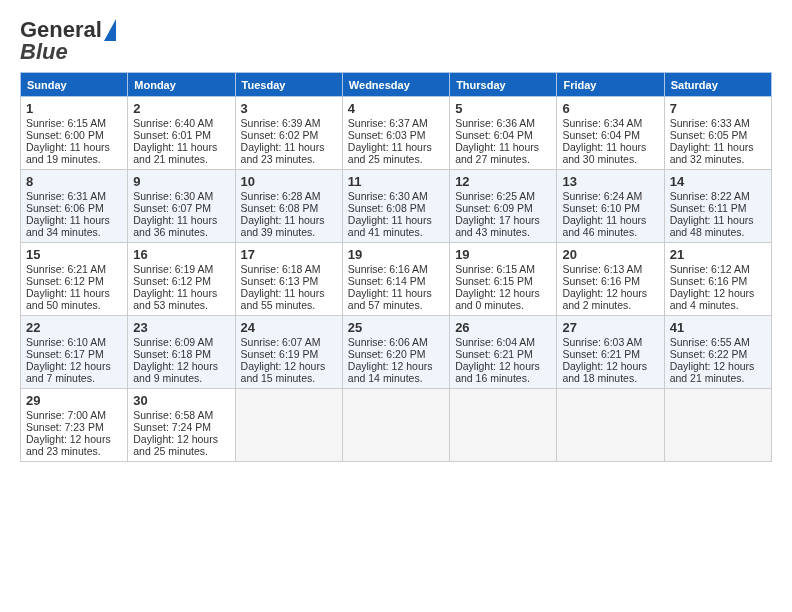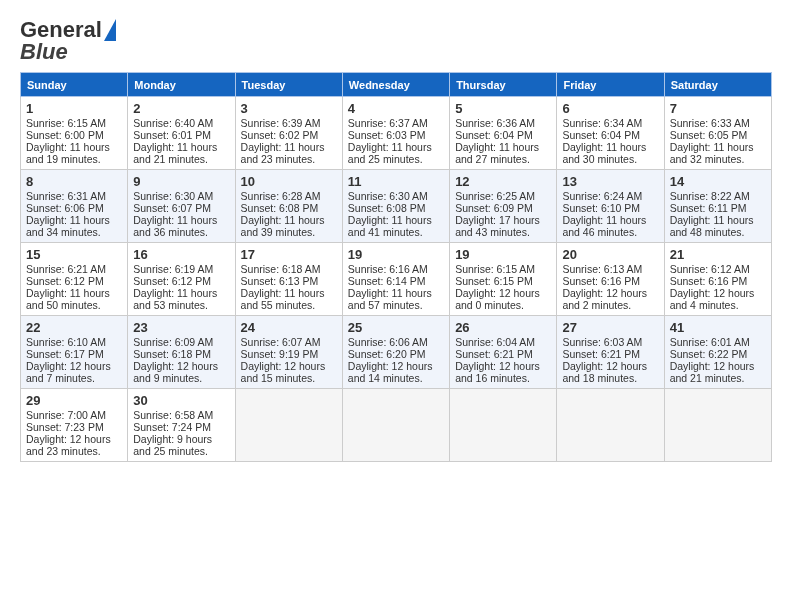--- a/index.html
+++ b/index.html
@@ -154,29 +154,29 @@
           <td><span class="day-num">16</span><span>Sunrise: 6:19 AM</span><br><span>Sunset: 6:12 PM</span><br><span>Daylight: 11 hours and 53 minutes.</span></td>
           <td><span class="day-num">17</span><span>Sunrise: 6:18 AM</span><br><span>Sunset: 6:13 PM</span><br><span>Daylight: 11 hours and 55 minutes.</span></td>
           <td><span class="day-num">19</span><span>Sunrise: 6:16 AM</span><br><span>Sunset: 6:14 PM</span><br><span>Daylight: 11 hours and 57 minutes.</span></td>
           <td><span class="day-num">19</span><span>Sunrise: 6:15 AM</span><br><span>Sunset: 6:15 PM</span><br><span>Daylight: 12 hours and 0 minutes.</span></td>
           <td><span class="day-num">20</span><span>Sunrise: 6:13 AM</span><br><span>Sunset: 6:16 PM</span><br><span>Daylight: 12 hours and 2 minutes.</span></td>
           <td><span class="day-num">21</span><span>Sunrise: 6:12 AM</span><br><span>Sunset: 6:16 PM</span><br><span>Daylight: 12 hours and 4 minutes.</span></td>
         </tr>
         <tr>
           <td><span class="day-num">22</span><span>Sunrise: 6:10 AM</span><br><span>Sunset: 6:17 PM</span><br><span>Daylight: 12 hours and 7 minutes.</span></td>
           <td><span class="day-num">23</span><span>Sunrise: 6:09 AM</span><br><span>Sunset: 6:18 PM</span><br><span>Daylight: 12 hours and 9 minutes.</span></td>
-          <td><span class="day-num">24</span><span>Sunrise: 6:07 AM</span><br><span>Sunset: 9:19 PM</span><br><span>Daylight: 12 hours and 15 minutes.</span></td>
+          <td><span class="day-num">24</span><span>Sunrise: 6:07 AM</span><br><span>Sunset: 6:19 PM</span><br><span>Daylight: 12 hours and 15 minutes.</span></td>
           <td><span class="day-num">25</span><span>Sunrise: 6:06 AM</span><br><span>Sunset: 6:20 PM</span><br><span>Daylight: 12 hours and 14 minutes.</span></td>
           <td><span class="day-num">26</span><span>Sunrise: 6:04 AM</span><br><span>Sunset: 6:21 PM</span><br><span>Daylight: 12 hours and 16 minutes.</span></td>
           <td><span class="day-num">27</span><span>Sunrise: 6:03 AM</span><br><span>Sunset: 6:21 PM</span><br><span>Daylight: 12 hours and 18 minutes.</span></td>
-          <td><span class="day-num">41</span><span>Sunrise: 6:01 AM</span><br><span>Sunset: 6:22 PM</span><br><span>Daylight: 12 hours and 21 minutes.</span></td>
+          <td><span class="day-num">41</span><span>Sunrise: 6:55 AM</span><br><span>Sunset: 6:22 PM</span><br><span>Daylight: 12 hours and 21 minutes.</span></td>
         </tr>
         <tr class="last-row">
           <td><span class="day-num">29</span><span>Sunrise: 7:00 AM</span><br><span>Sunset: 7:23 PM</span><br><span>Daylight: 12 hours and 23 minutes.</span></td>
-          <td><span class="day-num">30</span><span>Sunrise: 6:58 AM</span><br><span>Sunset: 7:24 PM</span><br><span>Daylight: 9 hours and 25 minutes.</span></td>
+          <td><span class="day-num">30</span><span>Sunrise: 6:58 AM</span><br><span>Sunset: 7:24 PM</span><br><span>Daylight: 12 hours and 25 minutes.</span></td>
           <td class="empty-cell"></td>
           <td class="empty-cell"></td>
           <td class="empty-cell"></td>
           <td class="empty-cell"></td>
           <td class="empty-cell"></td>
         </tr>
       </tbody>
   </table>
 </div>
 

